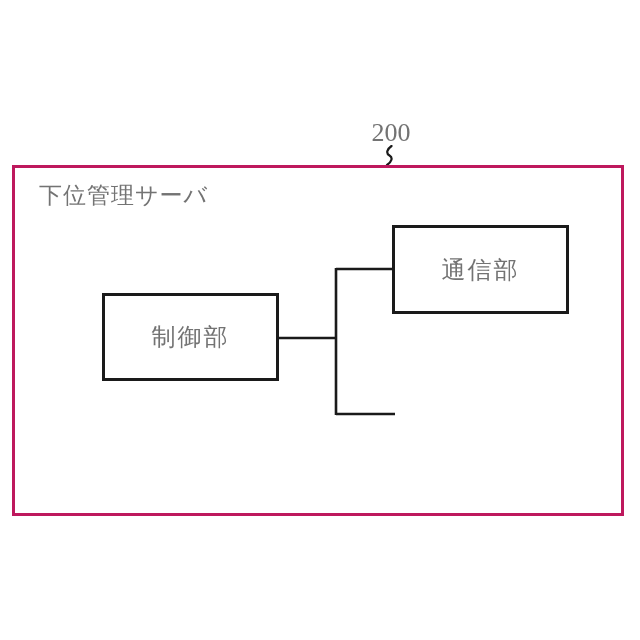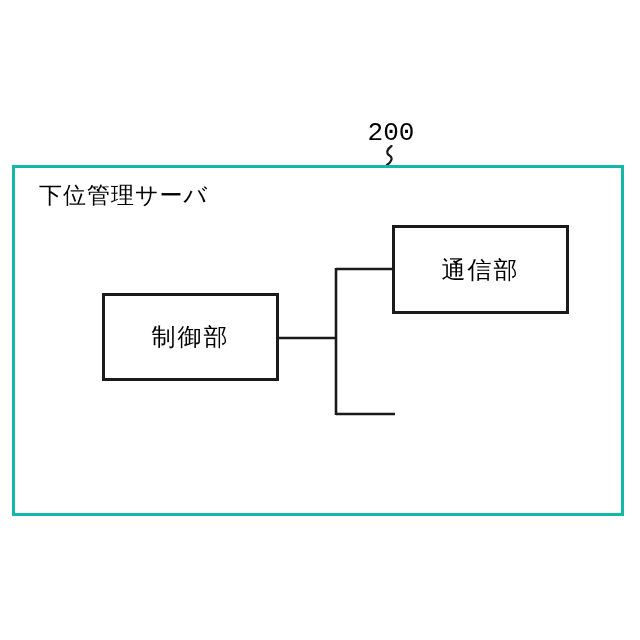--- a/index.html
+++ b/index.html
@@ -5,31 +5,31 @@
   html, body {
     margin: 0;
     padding: 0;
     background: #ffffff;
   }
   .canvas {
     position: relative;
     width: 632px;
     height: 640px;
     background: #ffffff;
-    font-family: Liberation Mono, monospace;
-    color: #000000;
+    font-family: Liberation Serif, serif;
+    color: #737373;
     overflow: hidden;
   }
   .outer-box {
     position: absolute;
     left: 12px;
     top: 165px;
     width: 612px;
     height: 351px;
-    border: 3px solid #14b8a6;
+    border: 3px solid #be185d;
     box-sizing: border-box;
     background: #ffffff;
   }
   .outer-title {
     position: absolute;
     left: 24px;
     top: 12px;
     font-size: 23px;
     letter-spacing: 1px;
     white-space: nowrap;

